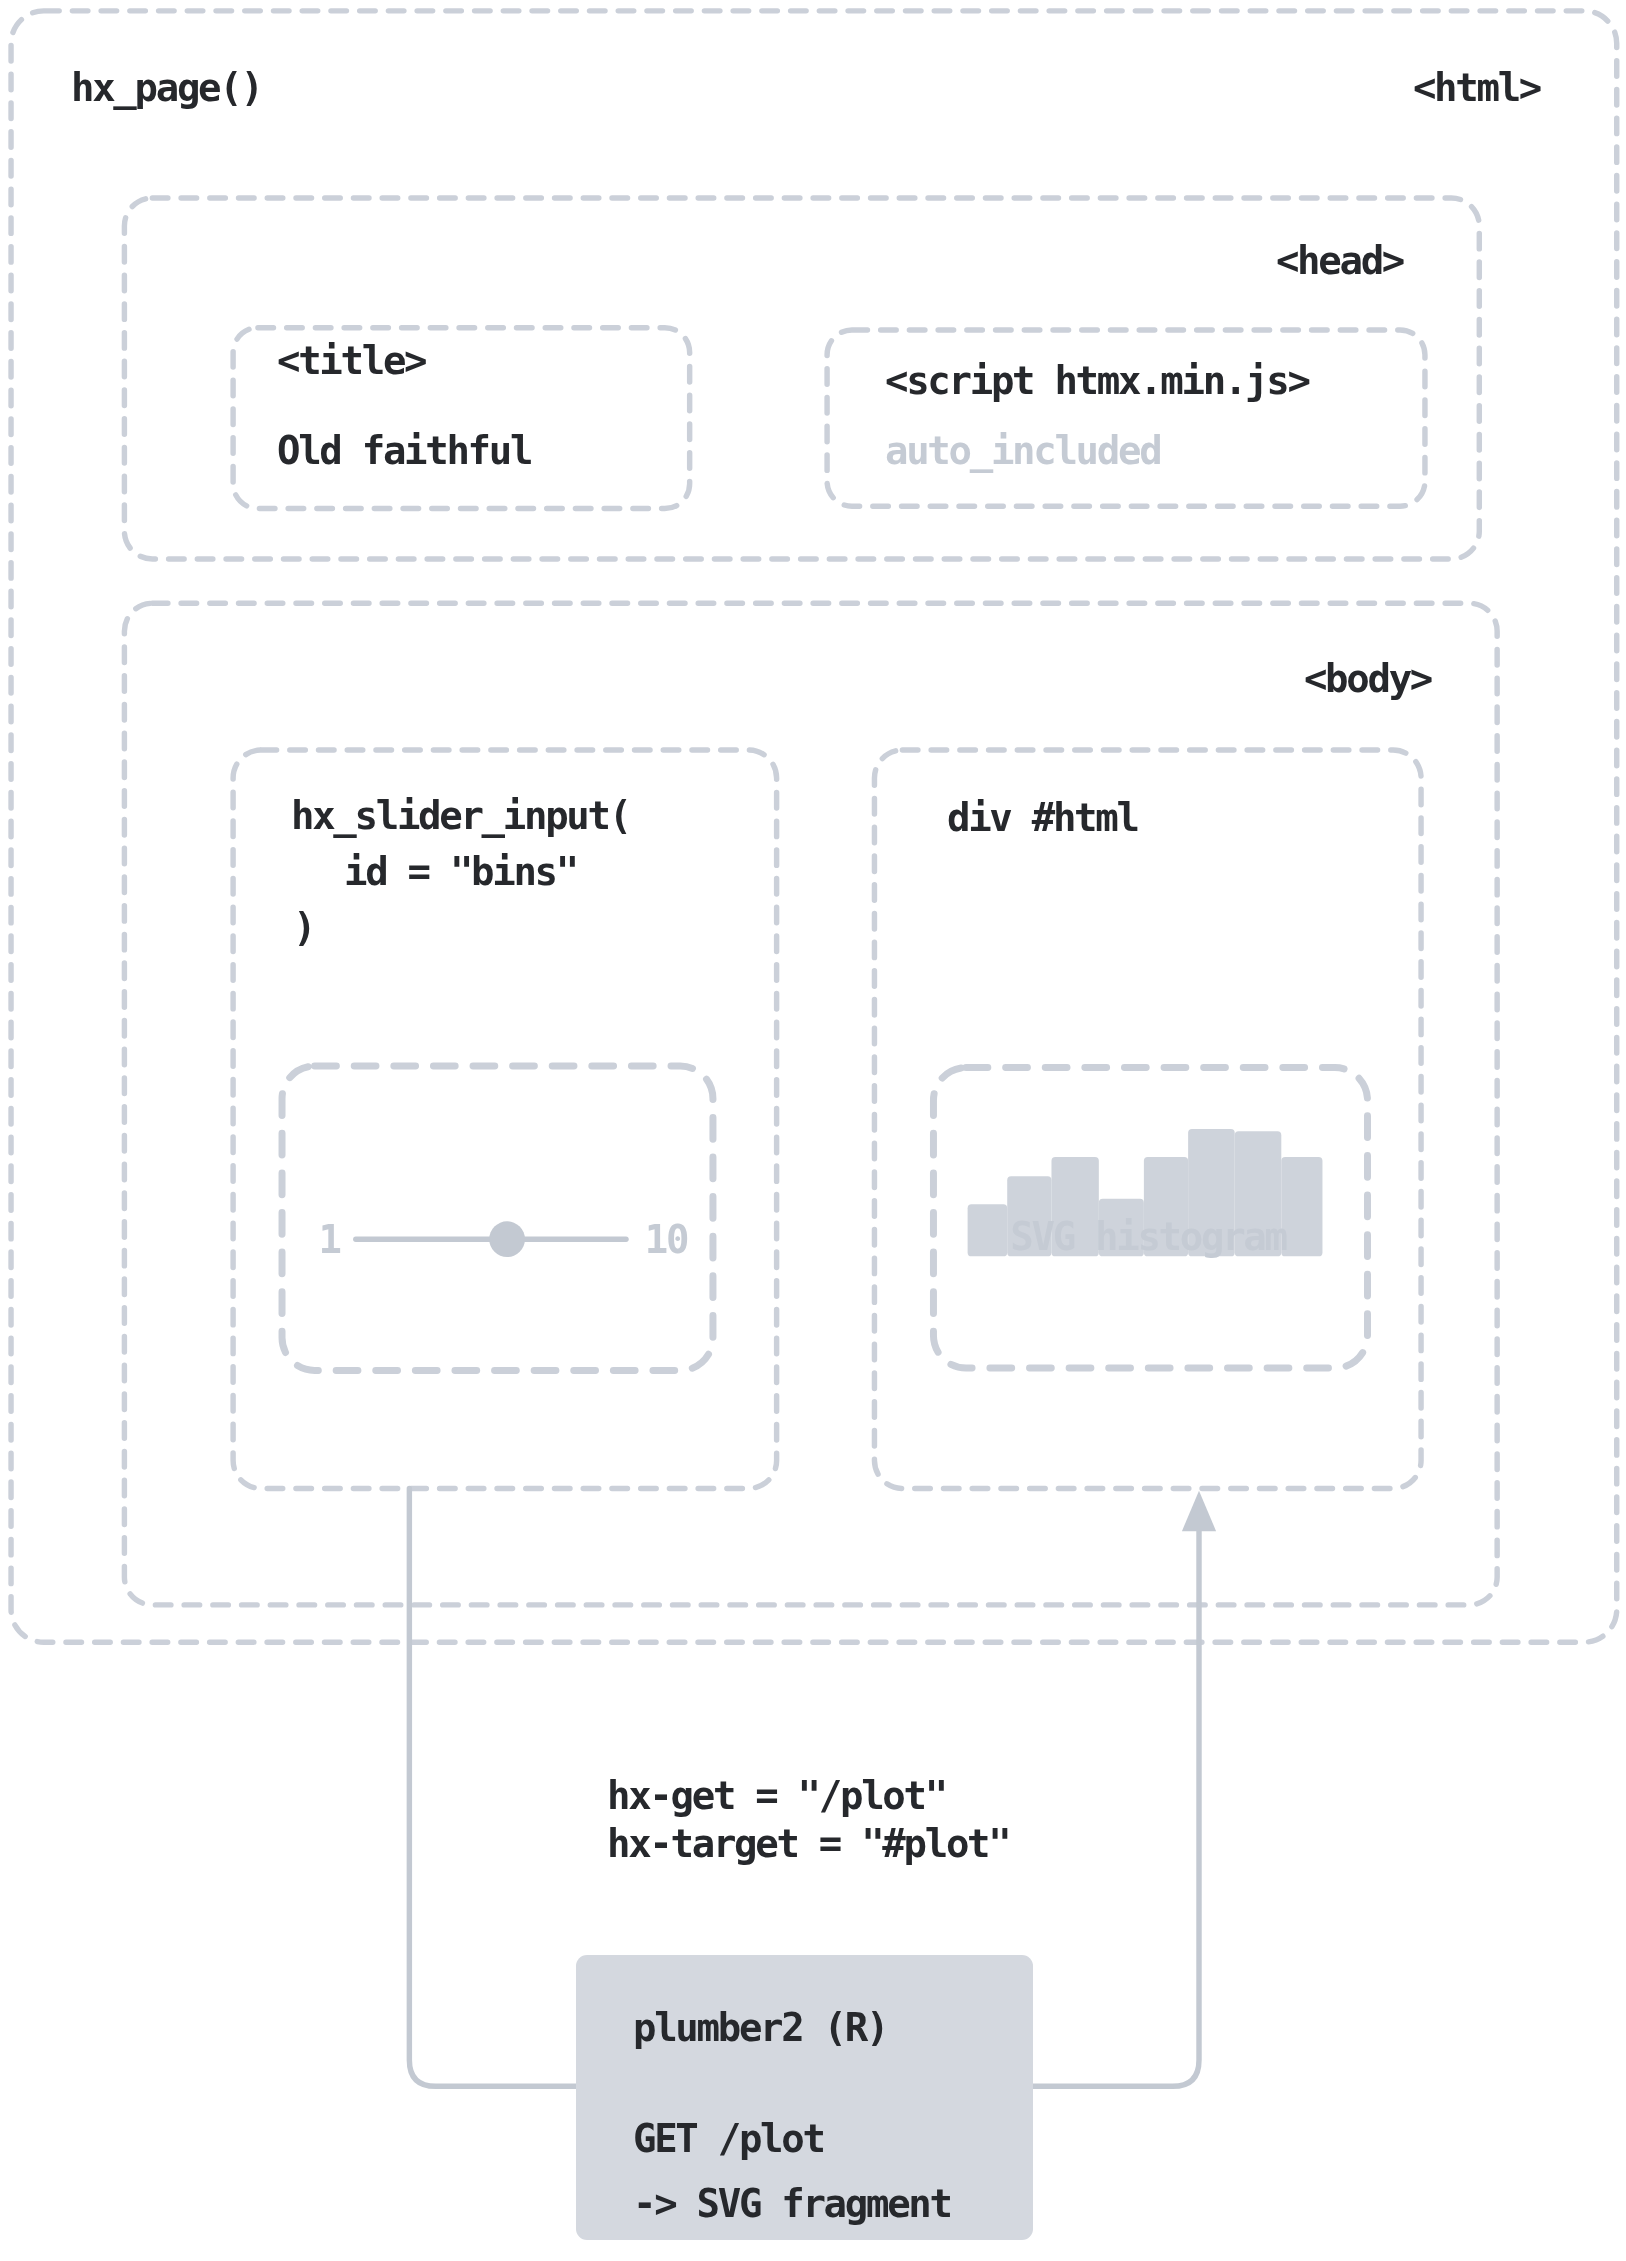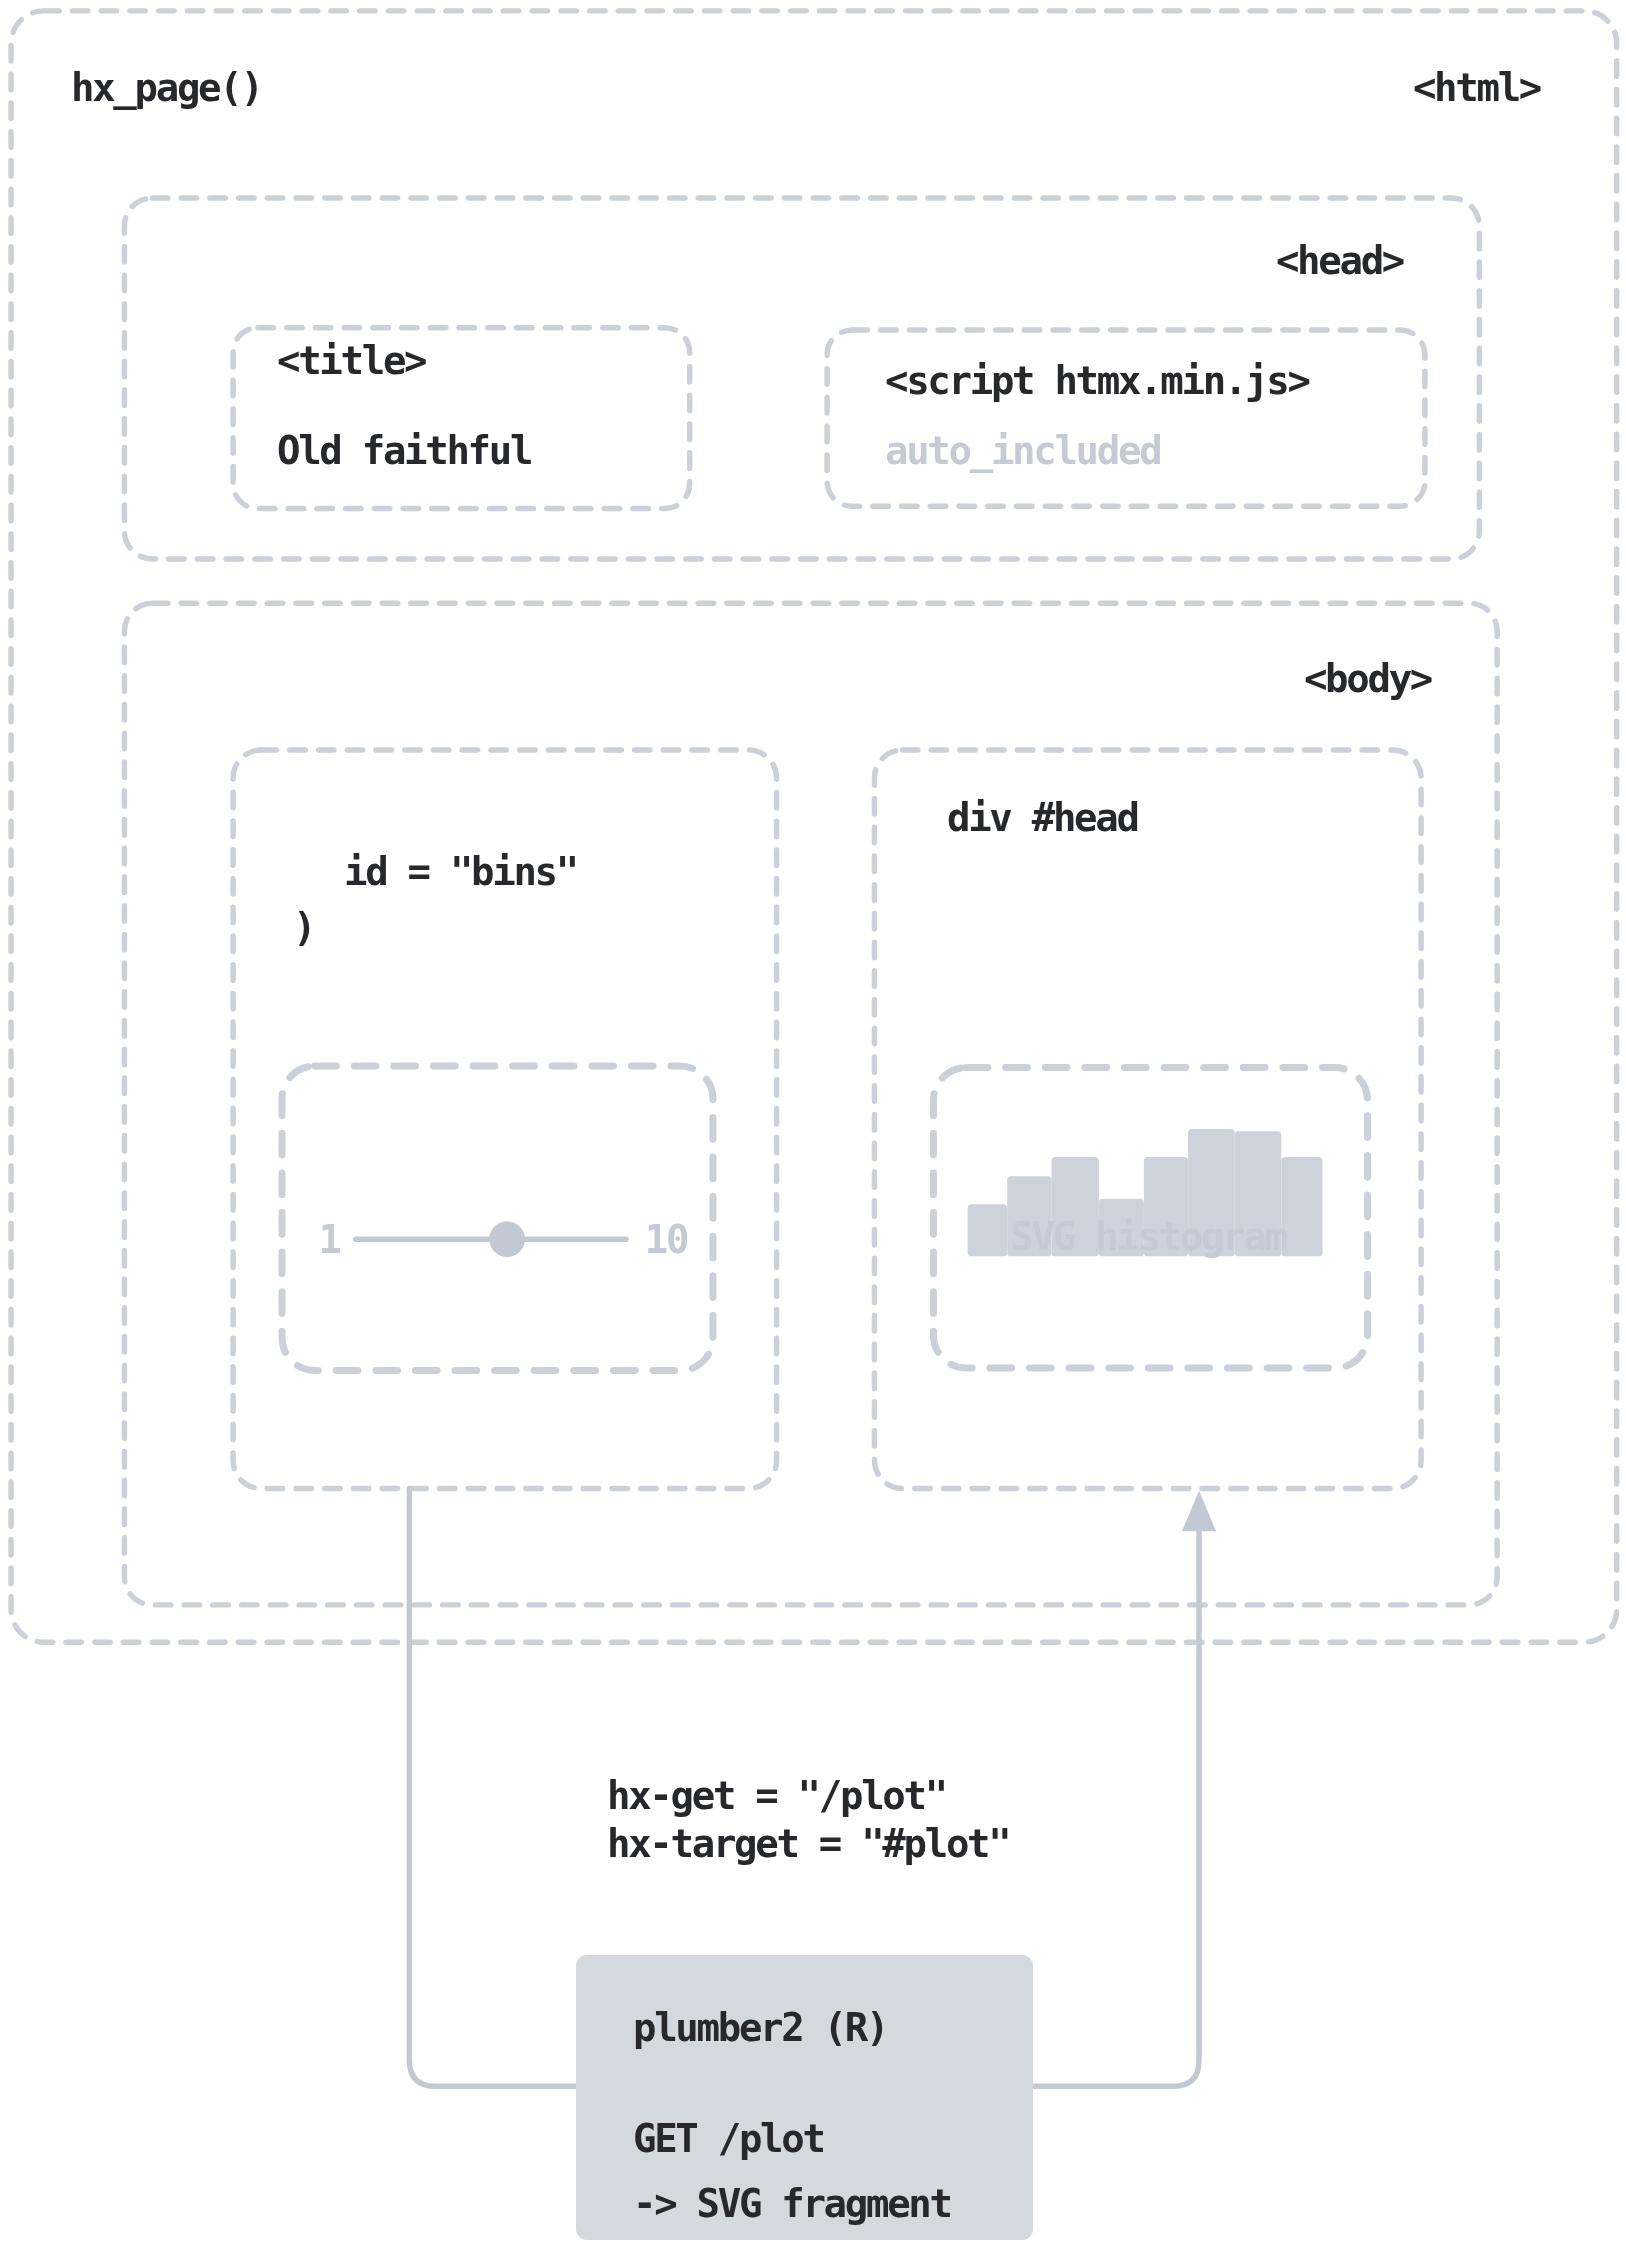--- a/index.html
+++ b/index.html
@@ -73,27 +73,28 @@
   <div class="label" style="right:224px;top:260px;">&lt;head&gt;</div>
 
   <div class="label" style="left:277px;top:360px;text-align:right;">&lt;title&gt;</div>
   <div class="label" style="left:277px;top:450px;">Old faithful</div>
 
   <div class="label" style="left:885px;top:380px;">&lt;script htmx.min.js&gt;</div>
   <div class="label gray" style="left:885px;top:450px;">auto_included</div>
 
   <div class="label" style="right:196px;top:678px;">&lt;body&gt;</div>
 
+  <div class="label" style="left:291px;top:815px;">hx_slider_input(</div>
   <div class="label" style="left:344px;top:871px;">id = "bins"</div>
   <div class="label" style="left:293px;top:927px;">)</div>
 
   <div class="label gray center" style="left:329px;top:1239px;">1</div>
   <div class="label gray center" style="left:666px;top:1239px;">10</div>
 
-  <div class="label" style="left:947px;top:817px;">div #head</div>
+  <div class="label" style="left:947px;top:817px;">div #html</div>
   <div class="label gray center" style="left:1148px;top:1236px;">SVG histogram</div>
 
   <div class="label" style="left:607px;top:1795px;">hx-get = "/plot"</div>
   <div class="label" style="left:607px;top:1843px;">hx-target = "#plot"</div>
 
   <div class="label" style="left:633px;top:2027px;">plumber2 (R)</div>
   <div class="label" style="left:633px;top:2138px;">GET /plot</div>
   <div class="label" style="left:633px;top:2191px;margin-top:12px;">-&gt; SVG fragment</div>
 
 </div>

